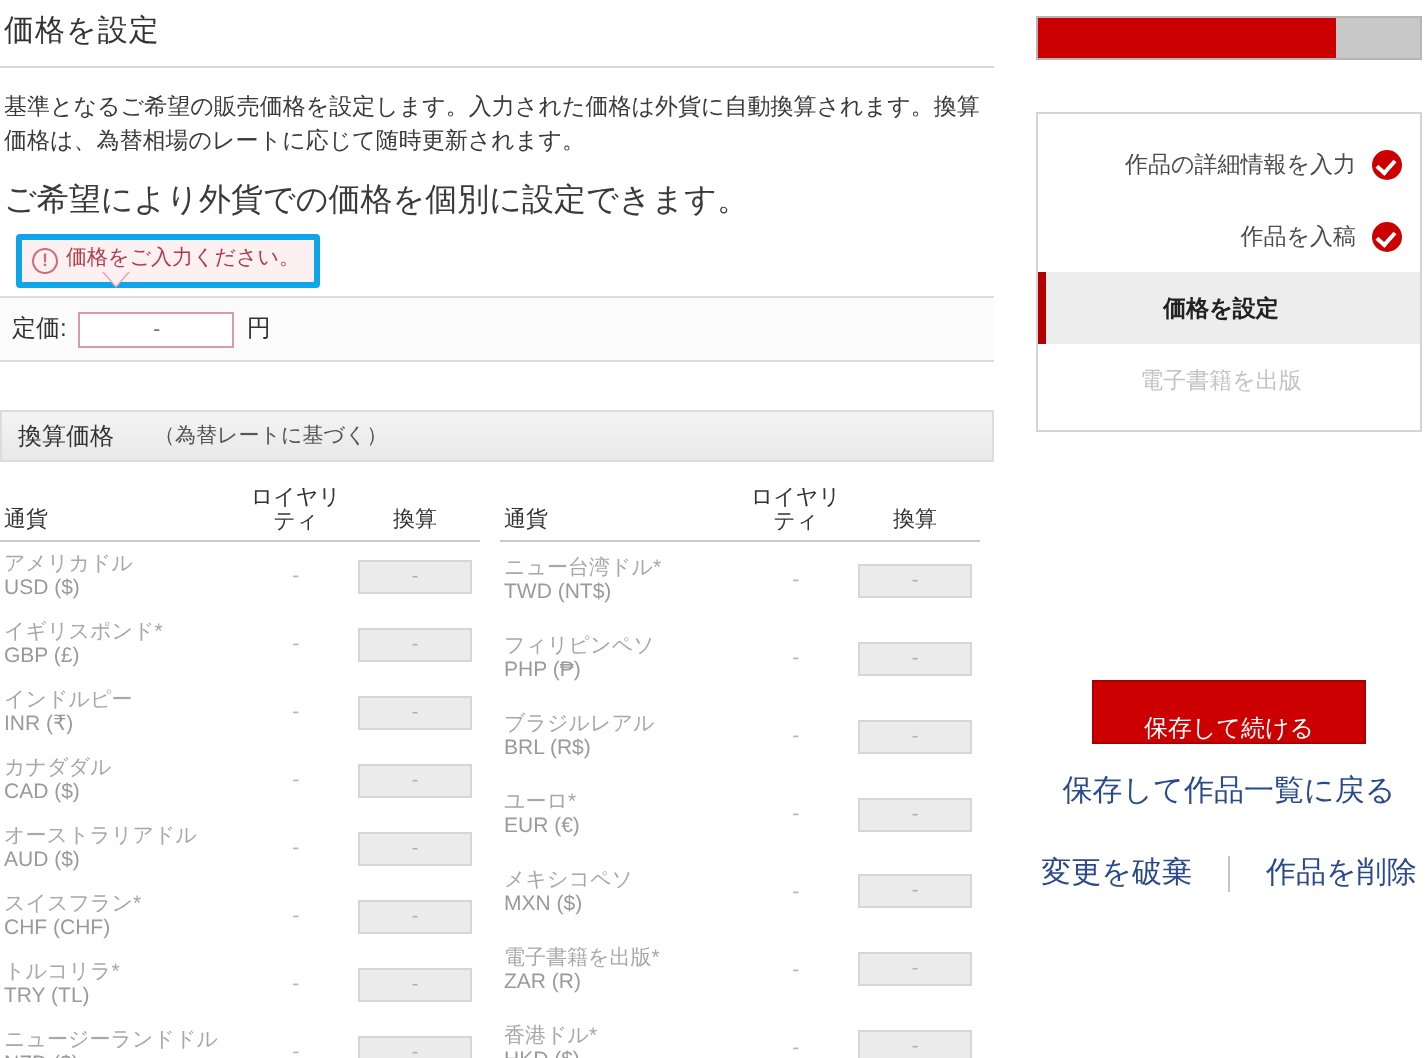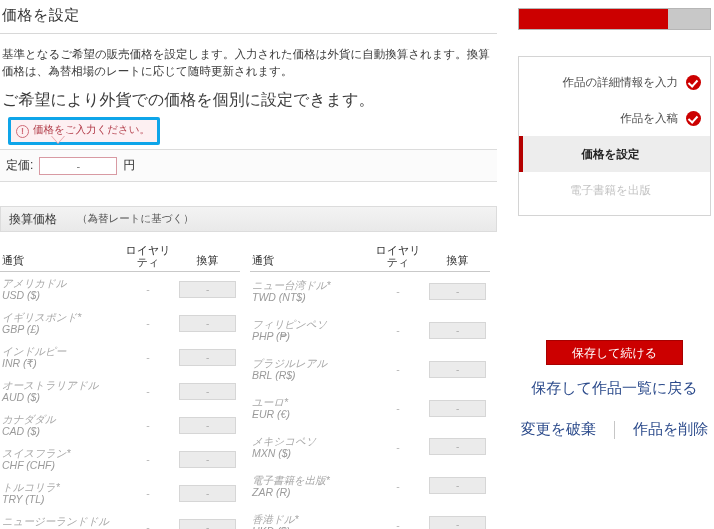--- a/index.html
+++ b/index.html
@@ -198,21 +198,20 @@
   .th-conv { text-align: center; width: 65px; }
   .cur-table td {
     padding: 5px 0 5px 0;
     vertical-align: middle;
   }
   .cur-name {
     font-size: 10.5px;
     color: #a8a8a8;
     line-height: 12px;
     padding-left: 2px !important;
-    font-style: italic;
   }
   .cur-name .code { color: #9a9a9a; }
   .cur-roy {
     text-align: center;
     font-size: 10.5px;
     color: #b5b5b5;
   }
   .cur-conv { text-align: center; }
   .conv-input {
     width: 57px;
@@ -316,21 +315,21 @@
     width: 137px;
     height: 25px;
     background: #cc0000;
     border: 1px solid #a80000;
     color: #ffffff;
     font-size: 12px;
     font-family: Liberation Sans, sans-serif;
     cursor: pointer;
     display: block;
     margin-left: 28px;
-    padding: 4px;
+    padding: 15px;
   }
   .link-save-back {
     margin-top: 14px;
     text-align: center;
     width: 193px;
   }
   .link {
     color: #2b4a8b;
     font-size: 15px;
     text-decoration: none;
@@ -412,30 +411,30 @@
           <tr>
             <td class="cur-name">
               <div>インドルピー</div>
               <div class="code">INR (₹)</div>
             </td>
             <td class="cur-roy">-</td>
             <td class="cur-conv"><input type="text" class="conv-input" value="-" style=""></td>
           </tr>
           <tr>
             <td class="cur-name">
+              <div>カナダダル</div>
+              <div class="code">CAD ($)</div>
+            </td>
+            <td class="cur-roy">-</td>
+            <td class="cur-conv"><input type="text" class="conv-input" value="-" style=""></td>
+          </tr>
+          <tr>
+            <td class="cur-name">
               <div>オーストラリアドル</div>
               <div class="code">AUD ($)</div>
-            </td>
-            <td class="cur-roy">-</td>
-            <td class="cur-conv"><input type="text" class="conv-input" value="-" style=""></td>
-          </tr>
-          <tr>
-            <td class="cur-name">
-              <div>カナダダル</div>
-              <div class="code">CAD ($)</div>
             </td>
             <td class="cur-roy">-</td>
             <td class="cur-conv"><input type="text" class="conv-input" value="-" style=""></td>
           </tr>
           <tr>
             <td class="cur-name">
               <div>スイスフラン*</div>
               <div class="code">CHF (CHF)</div>
             </td>
             <td class="cur-roy">-</td>

